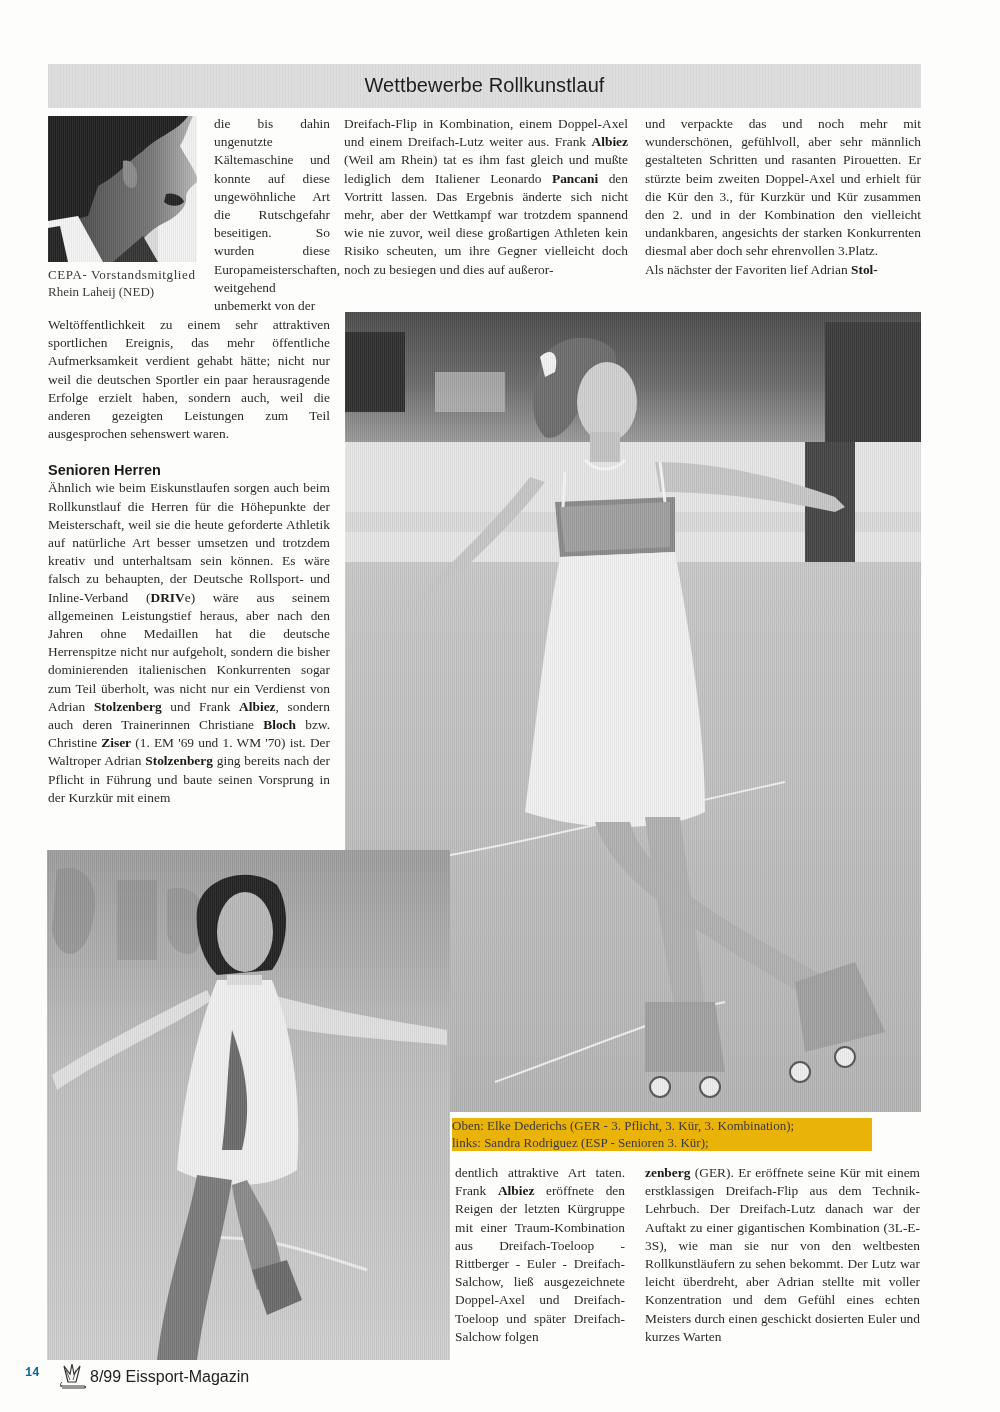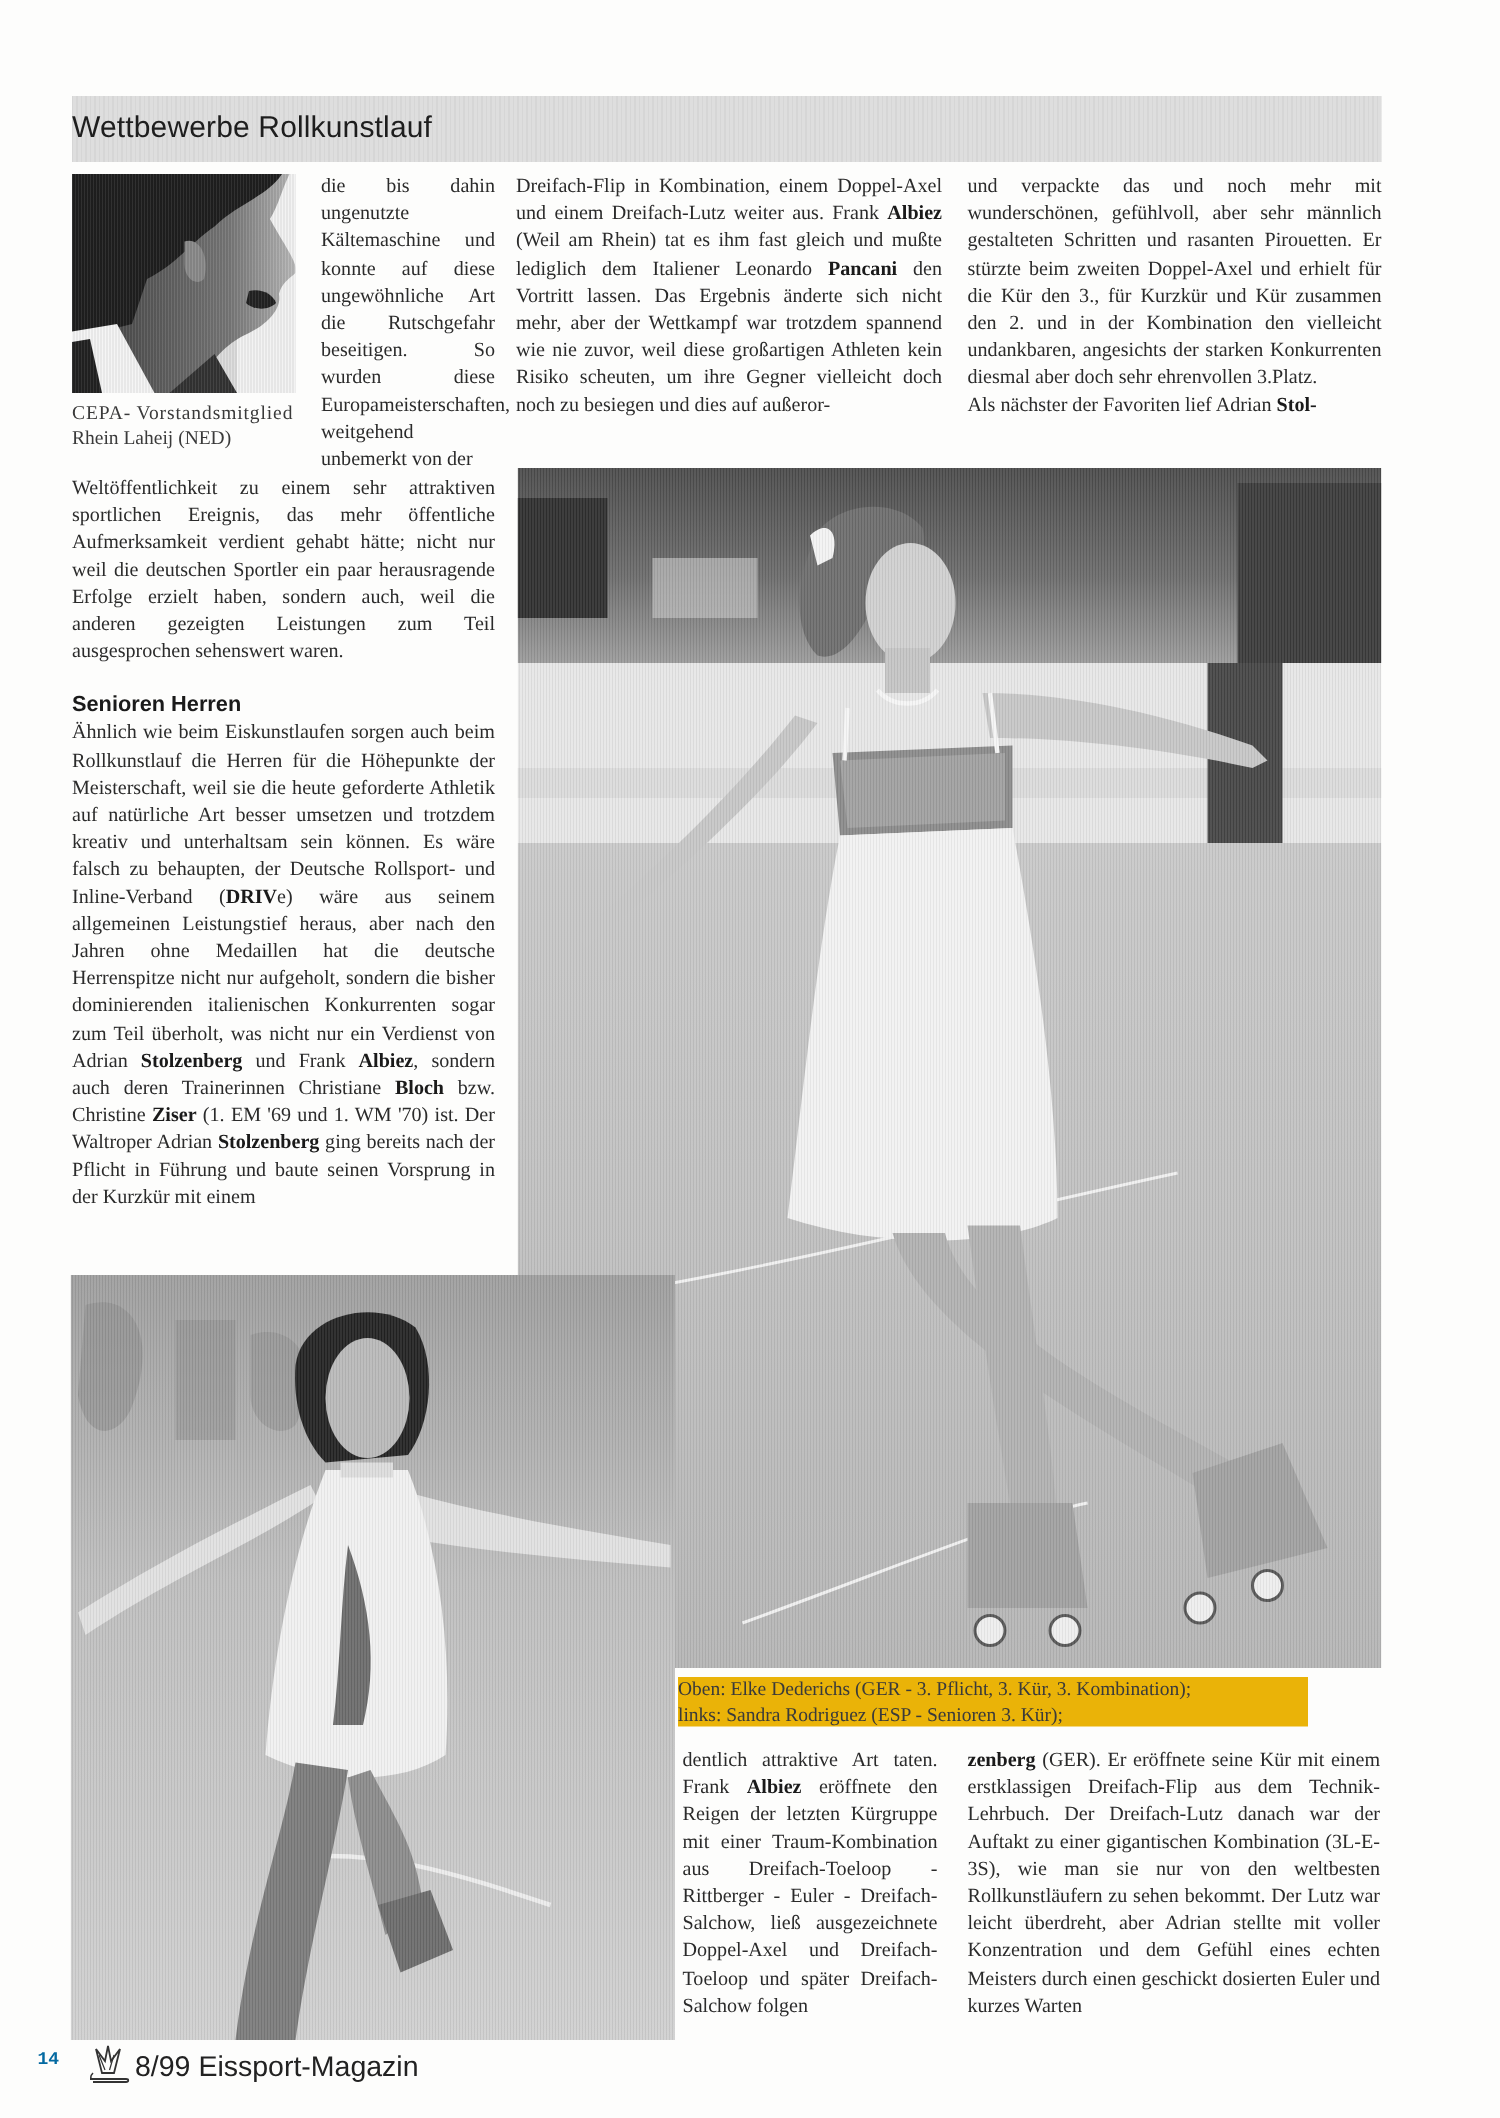--- a/index.html
+++ b/index.html
@@ -8,21 +8,21 @@
     background: #fdfdfc;
     font-family: "Liberation Serif", "DejaVu Serif", serif;
     color: #2a2a2a;
   }
   .abs { position: absolute; }
   .header-bar {
     left: 48px; top: 64px; width: 873px; height: 44px;
     background: repeating-linear-gradient(90deg, #d6d6d6 0px, #d6d6d6 1px, #dedede 1px, #dedede 3px);
   }
   .header-title {
-    position: absolute; left: 0; right: 0; top: 10px; text-align: left;
+    position: absolute; left: 0; right: 0; top: 10px; text-align: center;
     font-family: "Liberation Sans", "DejaVu Sans", sans-serif;
     font-size: 20px; color: #1e1e1e; letter-spacing: 0.1px;
   }
   .col {
     font-size: 13.4px; line-height: 18.2px; text-align: justify;
     hyphens: manual; color: #2b2b2b;
   }
   .col p { margin: 0; }
   .col b { color: #1a1a1a; }
   .subhead {
@@ -36,21 +36,21 @@
   .halftone::after {
     content: ""; position: absolute; inset: 0;
     background: repeating-linear-gradient(90deg, rgba(255,255,255,0.08) 0px, rgba(255,255,255,0.08) 1px, rgba(0,0,0,0.05) 1px, rgba(0,0,0,0.05) 2px);
     pointer-events: none;
   }
   .footer-num {
     font-family: Liberation Mono, monospace; font-weight: bold;
     font-size: 12px; color: #0369a1;
   }
   .footer-mag {
-    font-family: "Liberation Sans", "DejaVu Sans", sans-serif; font-size: 19px; color: #222;
+    font-family: "Liberation Sans", "DejaVu Sans", sans-serif; font-size: 16px; color: #222;
   }
 </style>
 </head>
 <body>
 
 <div class="abs header-bar">
   <div class="header-title">Wettbewerbe Rollkunstlauf</div>
 </div>
 
 <div class="abs photo halftone" style="left:48px; top:116px; width:149px; height:146px; background:#e8e8e8;">

